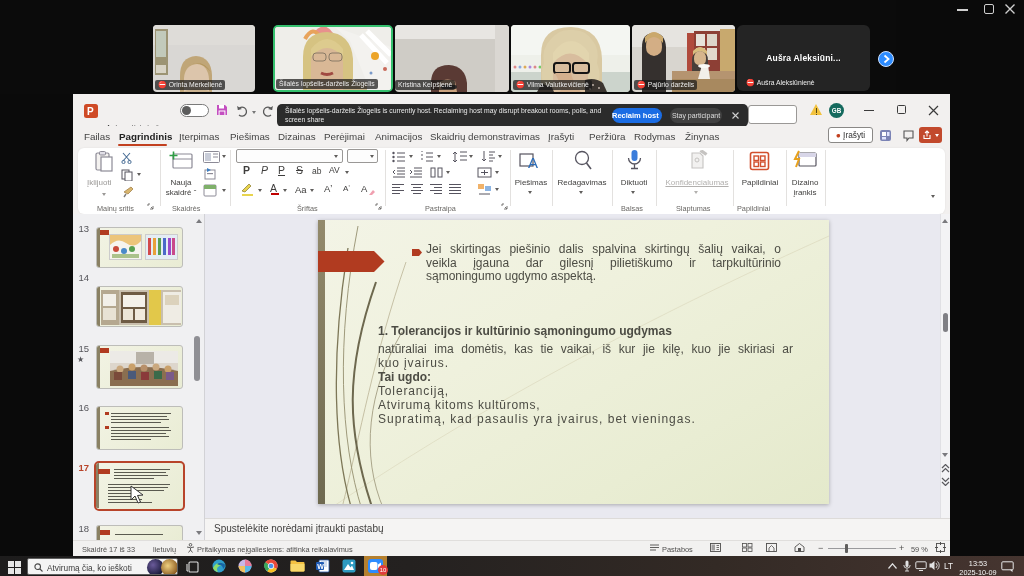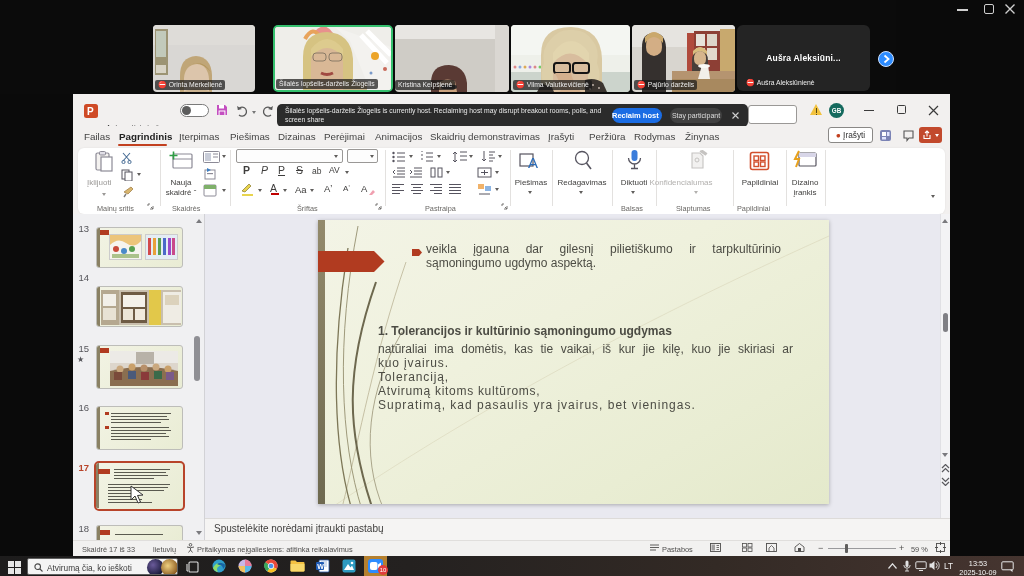--- a/index.html
+++ b/index.html
@@ -393,21 +393,21 @@
   <path d="M2.5 9 A6 6 0 0 0 14.5 9 M8.5 15 V19 M5 19.5 H12" stroke="#56545f" stroke-width="1.3" fill="none"></path>
 </svg>
 <div class="blabel" style="left:541px;top:84px;width:40px;">Diktuoti</div>
 <div class="chev" style="left:558px;top:97px;"></div>
 <div class="glabel" style="left:548px;">Balsas</div>
 <svg class="abs" style="left:614px;top:56px" width="22" height="20" viewBox="0 0 22 20">
   <path d="M5 3 H13 L16 6 V18 H5 Z" fill="#f2f1f0" stroke="#c5c3c1" stroke-width="1.1"></path>
   <path d="M13 1 L19 5 M14.5 0 L20 4" stroke="#c5c3c1" stroke-width="1.6"></path>
   <circle cx="10" cy="10" r="2" fill="none" stroke="#c5c3c1"></circle>
 </svg>
-<div class="blabel" style="left:571px;top:84px;width:74px;color:#b2b0ae;">Konfidencialumas</div>
+<div class="blabel" style="left:587px;top:84px;width:74px;color:#b2b0ae;text-decoration:underline;">Konfidencialumas</div>
 <div class="chev" style="left:621px;top:97px;border-top-color:#b2b0ae;"></div>
 <div class="glabel" style="left:603px;">Slaptumas</div>
 <svg class="abs" style="left:676px;top:57px" width="21" height="20" viewBox="0 0 21 20">
   <rect x="1.5" y="1.5" width="18" height="17" rx="2" fill="none" stroke="#d2502e" stroke-width="1.6"></rect>
   <rect x="5" y="5" width="4.5" height="4.5" fill="none" stroke="#d2502e" stroke-width="1.4"></rect>
   <rect x="11.5" y="5" width="4.5" height="4.5" fill="none" stroke="#d2502e" stroke-width="1.4"></rect>
   <rect x="5" y="11" width="4.5" height="4.5" fill="none" stroke="#d2502e" stroke-width="1.4"></rect>
   <rect x="11.5" y="11" width="4.5" height="4.5" fill="none" stroke="#d2502e" stroke-width="1.4"></rect>
 </svg>
 <div class="blabel" style="left:662px;top:84px;width:50px;">Papildiniai</div>
@@ -551,27 +551,29 @@
     <path d="M66 290 C42 235 50 170 84 112" stroke="#9a9377" stroke-width="1" fill="none" opacity="0.8"></path>
   </svg>
   <div class="abs" style="left:0;top:0;width:7px;height:284px;background:linear-gradient(#938a6c,#6e6950);"></div>
   <svg class="abs" style="left:0;top:31px" width="67" height="21" viewBox="0 0 67 21">
     <path d="M0 0 H56 L66.5 10.5 L56 21 H0 Z" fill="#b13b20"></path>
   </svg>
   <svg class="abs" style="left:94px;top:28.5px" width="10" height="7" viewBox="0 0 10 7">
     <path d="M0 0 H7 L10 3.5 L7 7 H0 Z" fill="#b13b20"></path>
   </svg>
   <div class="abs" style="left:108px;top:23px;width:355px;font-size:12px;line-height:13.7px;color:#4c4c44;">
+    <div style="text-align:justify;text-align-last:justify;">Jei skirtingas piešinio dalis spalvina skirtingų šalių vaikai, o</div>
     <div style="text-align:justify;text-align-last:justify;">veikla įgauna dar gilesnį pilietiškumo ir tarpkultūrinio</div>
     <div>sąmoningumo ugdymo aspektą.</div>
   </div>
   <div class="abs" style="left:60px;top:104px;width:415px;font-size:12px;line-height:14px;color:#4c4c44;">
     <div style="font-weight:bold;height:17.5px;">1. Tolerancijos ir kultūrinio sąmoningumo ugdymas</div>
     <div style="text-align:justify;text-align-last:justify;">natūraliai ima domėtis, kas tie vaikai, iš kur jie kilę, kuo jie skiriasi ar</div>
     <div style="letter-spacing:0.85px;">kuo įvairus.</div>
+    <div style="font-weight:bold;">Tai ugdo:</div>
     <div style="letter-spacing:0.85px;">Toleranciją,</div>
     <div style="letter-spacing:0.7px;">Atvirumą kitoms kultūroms,</div>
     <div style="letter-spacing:1px;">Supratimą, kad pasaulis yra įvairus, bet vieningas.</div>
   </div>
 </div>
 
 <div class="abs" style="left:867px;top:120px;width:10px;height:326px;background:#f3f3f5;border-left:1px solid #e0e0e4;"></div>
 <div class="abs" style="left:869px;top:125px;width:0;height:0;border-left:3.5px solid transparent;border-right:3.5px solid transparent;border-bottom:4.5px solid #7a7a7e;"></div>
 <div class="abs" style="left:869.5px;top:219px;width:5px;height:19px;background:#7f7f84;border-radius:2.5px;"></div>
 <div class="abs" style="left:869px;top:359px;width:0;height:0;border-left:3.5px solid transparent;border-right:3.5px solid transparent;border-top:4.5px solid #7a7a7e;"></div>

